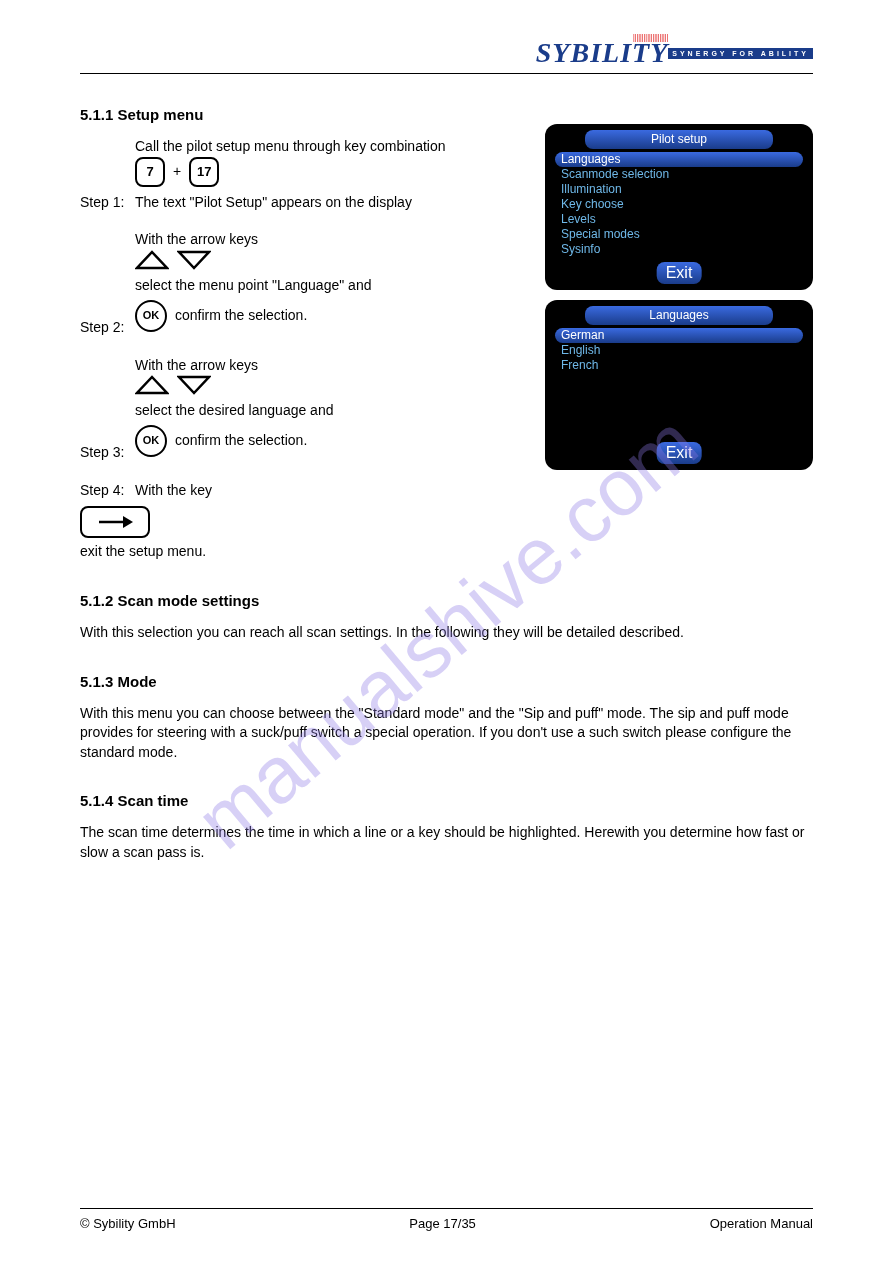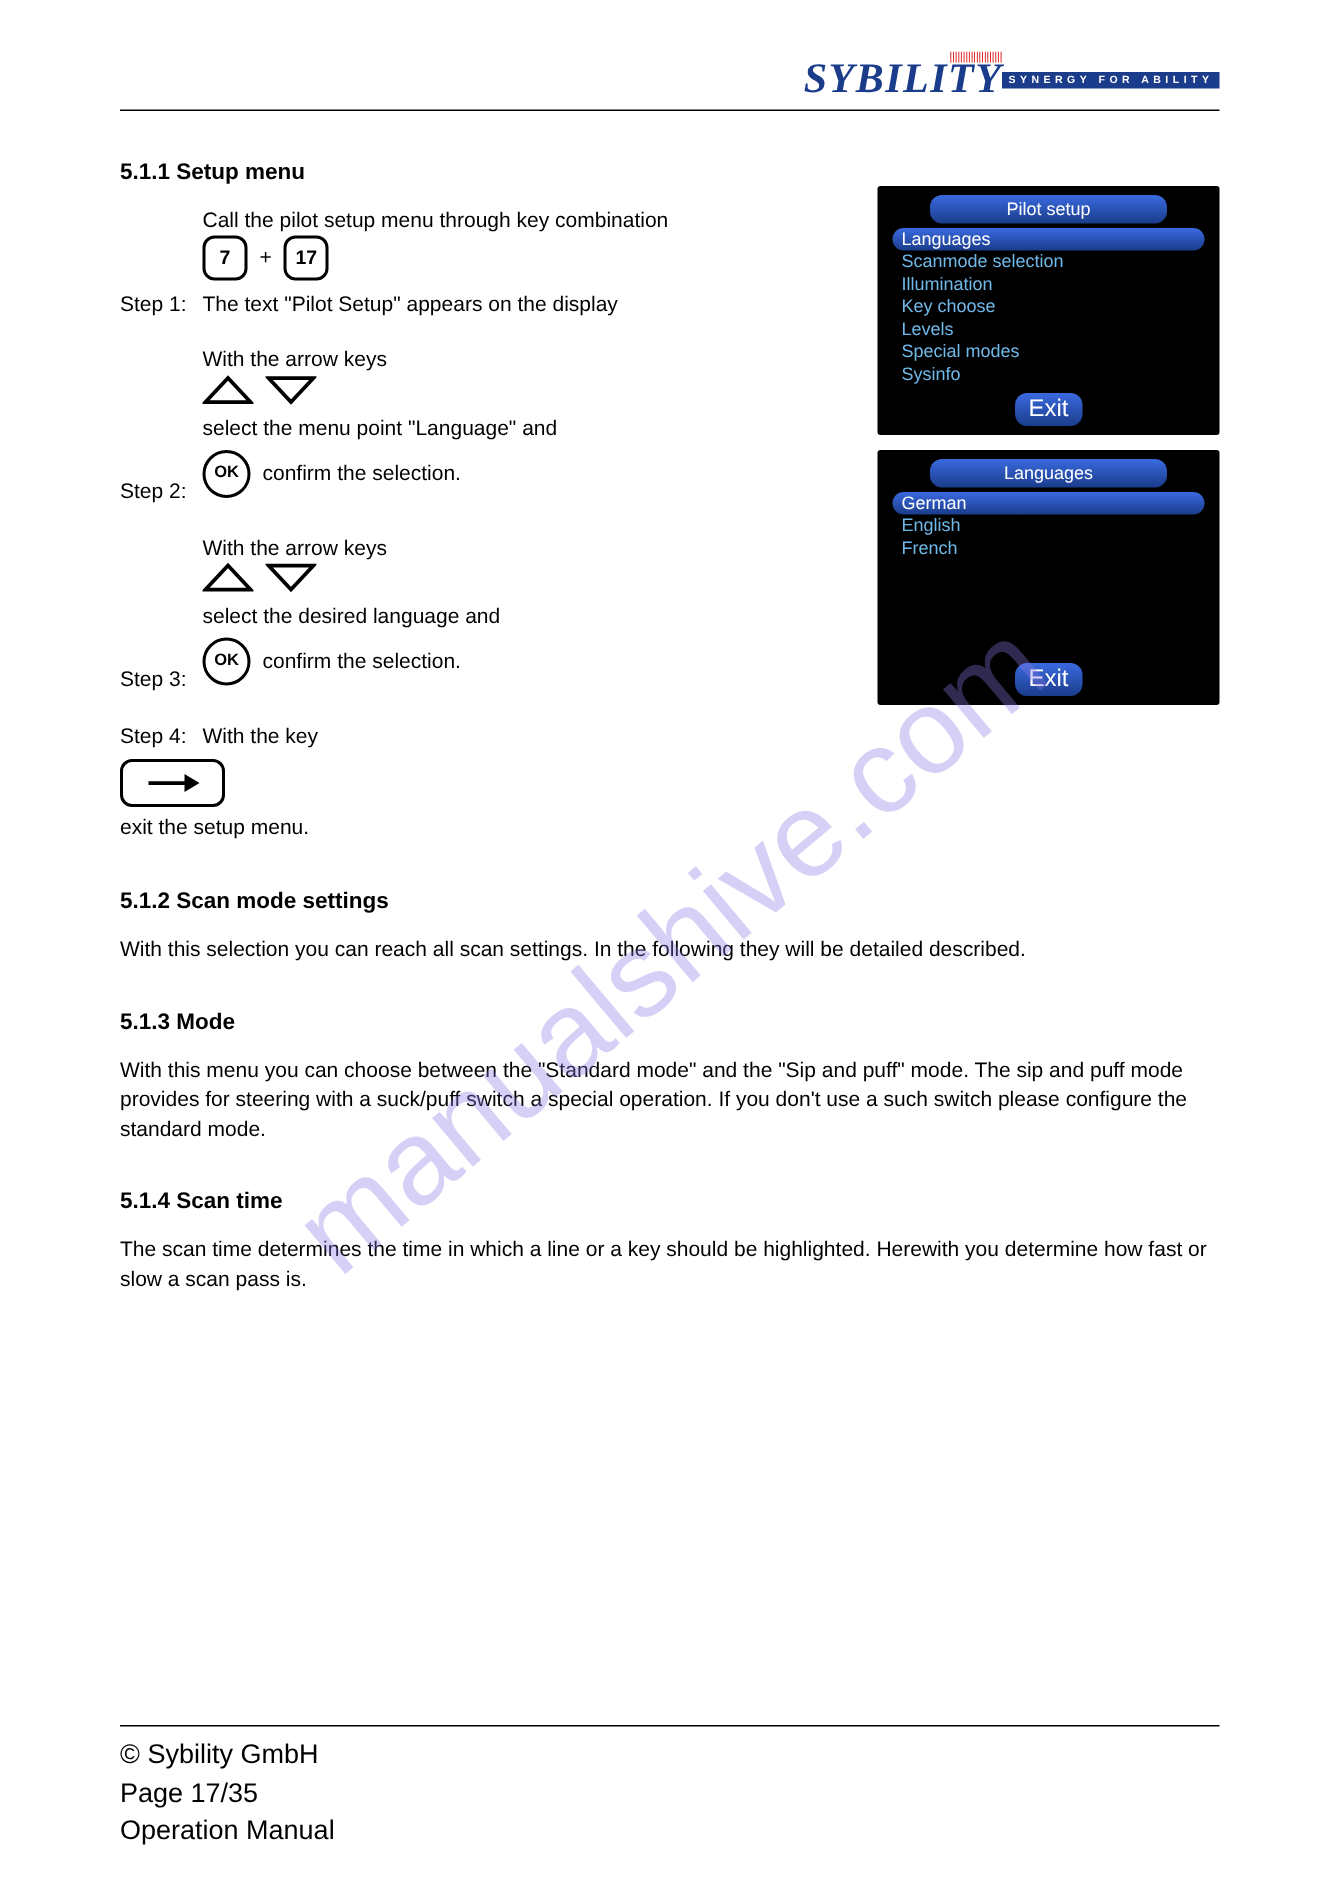--- a/index.html
+++ b/index.html
@@ -127,23 +127,23 @@
     height: 32px;
     border: 2px solid #000;
     border-radius: 50%;
     font-size: 11px;
     font-weight: bold;
   }
   .arrow-right-btn svg { display: block; }
   .screen {
     position: absolute;
     right: 80px;
-    width: 228px;
+    width: 268px;
     background: #000;
-    border-radius: 2px;
+    border-radius: 12px;
     padding: 6px 4px 6px 4px;
     font-size: 12px;
     color: #6fb8e8;
     font-family: Arial, sans-serif;
   }
   .screen1 { top: 124px; height: 166px; }
   .screen2 { top: 300px; height: 170px; }
   .screen-title {
     background: linear-gradient(#3a6ae0, #1a3c8a);
     color: #fff;
@@ -178,22 +178,21 @@
   }
   .footer {
     position: absolute;
     bottom: 30px;
     left: 80px;
     right: 80px;
     border-top: 1px solid #000;
     padding-top: 6px;
     display: flex;
     justify-content: space-between;
-    font-size: 18px;
-    flex-direction: column;
+    font-size: 13px;
   }
   .subtext {
     margin-top: 4px;
   }
   .block {
     margin-bottom: 18px;
   }
 </style>
 </head>
 <body>

